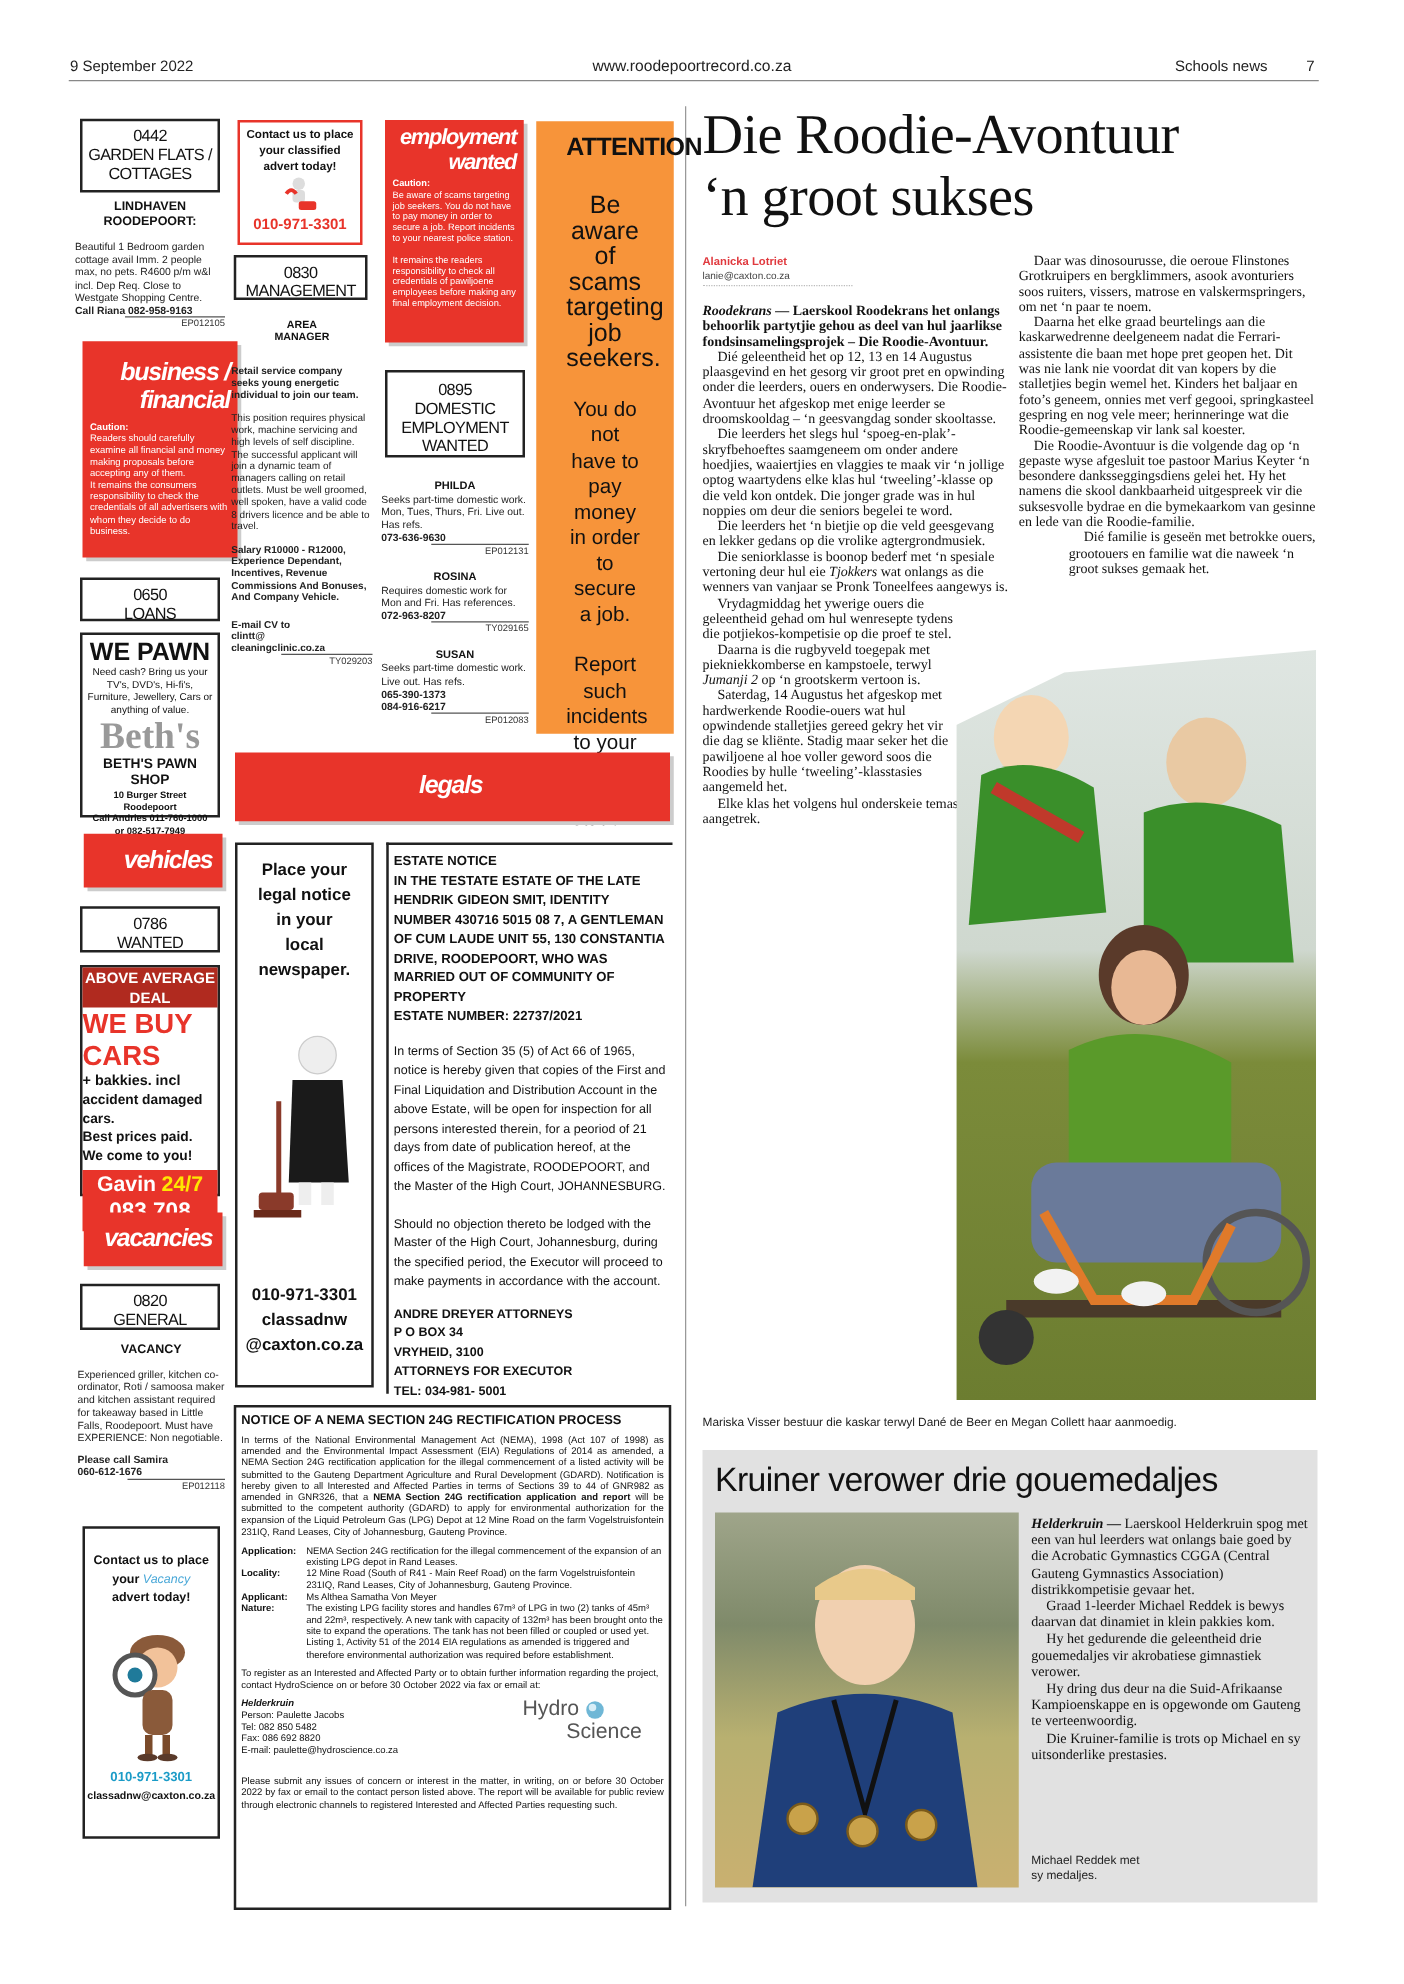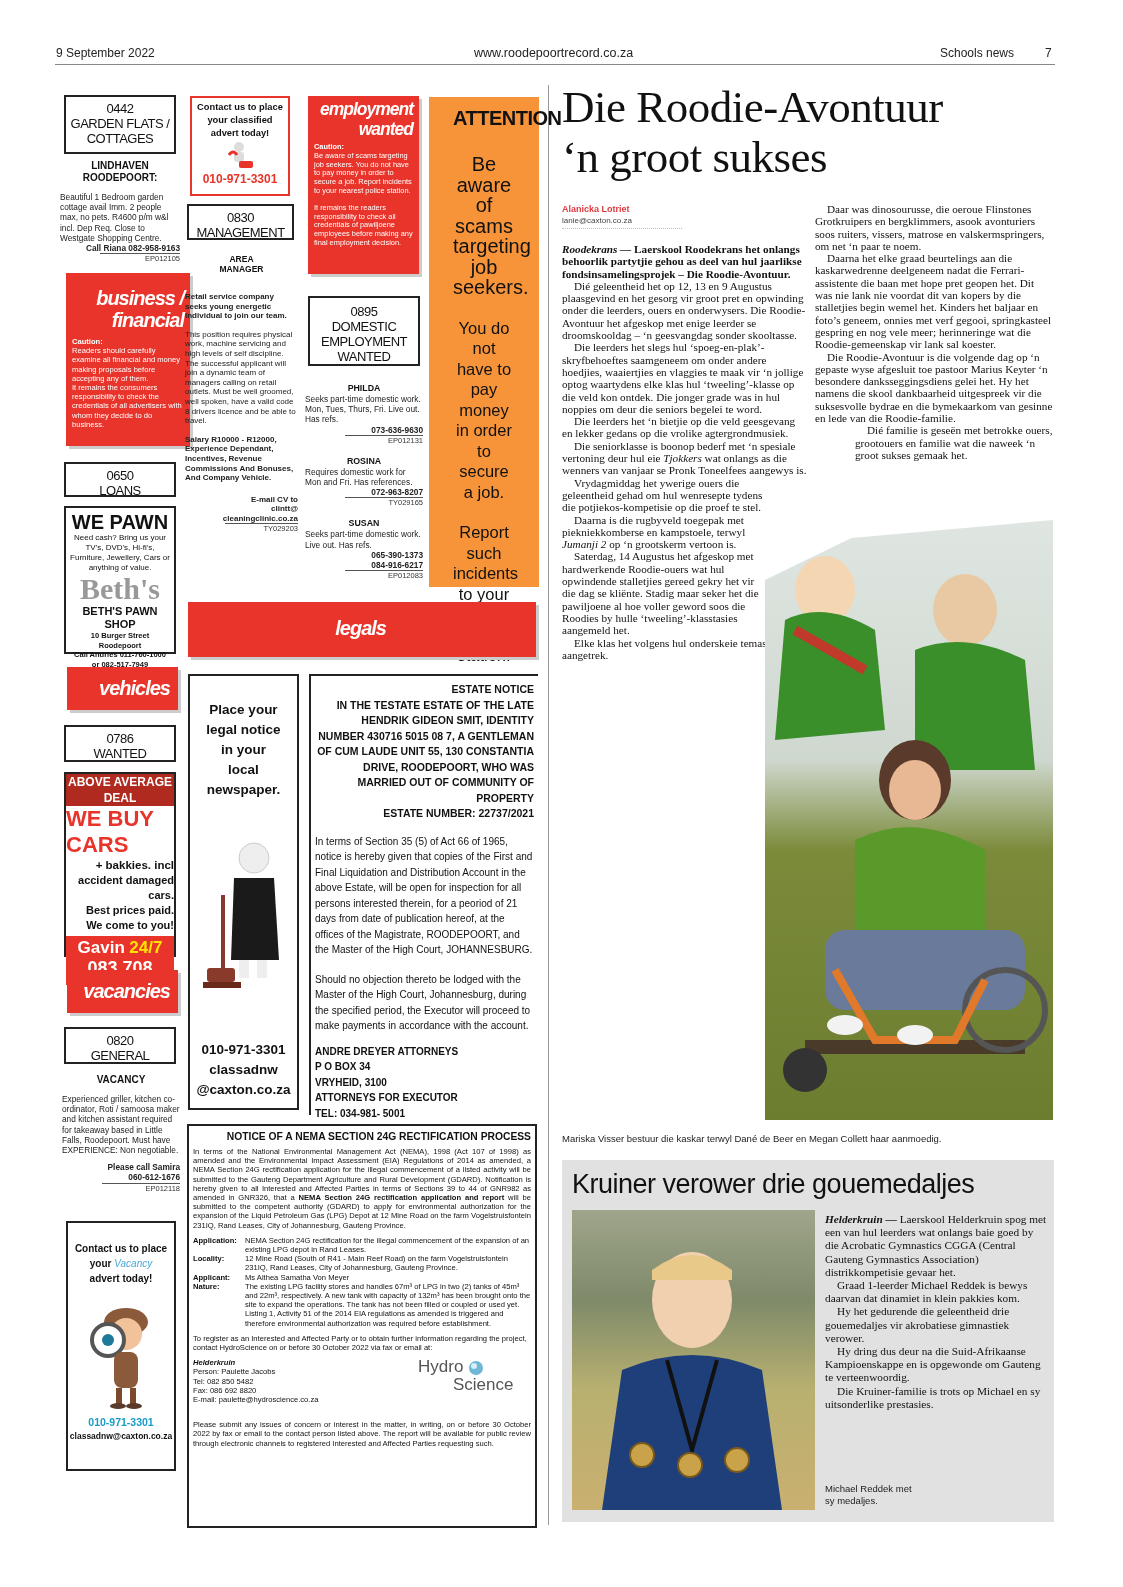--- a/index.html
+++ b/index.html
@@ -5,21 +5,21 @@
 *{box-sizing:border-box;margin:0;padding:0}
 body{width:1123px;height:1587px;background:#fff;position:relative;font-family:"Liberation Sans",sans-serif;color:#111;overflow:hidden}
 .abs{position:absolute}
 .hdr{top:46px;font-size:12px;color:#222}
 .hrule{left:55px;top:64px;width:1000px;height:1px;background:#888}
 .colrule{left:548px;top:85px;width:1px;height:1440px;background:#999}
 .secbox{border:2px solid #222;text-align:center;font-family:"Liberation Sans Narrow","Liberation Sans",sans-serif;font-size:13px;line-height:15px;padding:4px 2px;transform-origin:center;letter-spacing:-0.5px}
 .sectitle{font-weight:bold;font-size:10px;text-align:center;line-height:12px}
 .small{font-size:8.3px;line-height:10.2px;color:#222}
 .bold{font-weight:bold}
-.center{text-align:right}
+.center{text-align:left}
 .ref{font-size:7.5px;text-align:right;border-top:1px solid #555;margin-left:40px;color:#333}
 .redbox{background:#e8342a;color:#fff;box-shadow:3px 3px 0 #ccc}
 .redtitle{font-family:"Liberation Sans",sans-serif;font-weight:bold;font-style:italic;font-size:20px;text-align:right;line-height:22px;letter-spacing:-1px}
 .attn{background:#f7943a;color:#111;text-align:center;font-family:"Liberation Sans Narrow","Liberation Sans",sans-serif}
 .ad{border:2px solid #222;text-align:center}
 .serif{font-family:"Liberation Serif","DejaVu Serif",serif}
 .body-text{font-family:"Liberation Serif",serif;font-size:11.2px;line-height:12.3px;color:#111}
 .body-text p{text-indent:12px}
 .legal{font-family:"Liberation Sans Narrow","Liberation Sans",sans-serif}
 .photo{overflow:hidden}
@@ -199,21 +199,21 @@
   <div class="bold" style="font-size:20px;line-height:26px;letter-spacing:-0.5px">ATTENTION</div>
   <div style="font-size:20px;line-height:20.5px;margin-top:23px">Be aware of scams targeting job seekers.</div>
   <div style="font-size:16.5px;line-height:20.5px;margin-top:20px">You do not have to pay money in order to secure a job.</div>
   <div style="font-size:16.5px;line-height:20.5px;margin-top:20px">Report such incidents to your nearest police station.</div>
 </div>
 
 <div class="abs redbox" style="left:188px;top:602px;width:348px;height:55px;padding:15px 150px 0 0">
   <div class="redtitle">legals</div>
 </div>
 
-<div class="abs ad" style="left:188px;top:674px;width:111px;height:436px;padding-top:24px">
+<div class="abs ad" style="left:188px;top:674px;width:111px;height:436px;padding-top:10px">
   <div class="bold" style="font-size:13.5px;line-height:20px">Place your</div>
   <div class="bold" style="font-size:13.5px;line-height:20px">legal notice</div>
   <div class="bold" style="font-size:13.5px;line-height:20px">in your</div>
   <div class="bold" style="font-size:13.5px;line-height:20px">local</div>
   <div class="bold" style="font-size:13.5px;line-height:20px">newspaper.</div>
   <svg width="90" height="160" viewBox="0 0 90 160" style="display:block;margin:40px auto 0">
     <circle cx="55" cy="18" r="15" fill="#eee" stroke="#ccc"></circle>
     <path d="M35 38 L75 38 L80 120 L32 120 Z" fill="#1a1a1a"></path>
     <rect x="40" y="120" width="10" height="18" fill="#eee"></rect>
     <rect x="58" y="120" width="10" height="18" fill="#eee"></rect>
@@ -284,21 +284,21 @@
   <div>‘n groot sukses</div>
 </div>
 
 <div class="abs" style="left:562px;top:204px;width:120px">
   <div class="bold" style="color:#e0393e;font-size:9px;line-height:11px">Alanicka Lotriet</div>
   <div style="font-size:8px;color:#444;line-height:11px;border-bottom:1px dotted #bbb;padding-bottom:2px">lanie@caxton.co.za</div>
 </div>
 
 <div class="abs body-text" style="left:562px;top:243px;width:246px">
   <div style="font-weight:bold"><i>Roodekrans —</i><span> Laerskool Roodekrans het onlangs behoorlik partytjie gehou as deel van hul jaarlikse fondsinsamelingsprojek – Die Roodie-Avontuur.</span></div>
-  <p>Dié geleentheid het op 12, 13 en 9 Augustus plaasgevind en het gesorg vir groot pret en opwinding onder die leerders, ouers en onderwysers. Die Roodie-Avontuur het afgeskop met enige leerder se droomskooldag – ‘n geesvangdag sonder skooltasse.</p>
+  <p>Dié geleentheid het op 12, 13 en 14 Augustus plaasgevind en het gesorg vir groot pret en opwinding onder die leerders, ouers en onderwysers. Die Roodie-Avontuur het afgeskop met enige leerder se droomskooldag – ‘n geesvangdag sonder skooltasse.</p>
   <p>Die leerders het slegs hul ‘spoeg-en-plak’-skryfbehoeftes saamgeneem om onder andere hoedjies, waaiertjies en vlaggies te maak vir ‘n jollige optog waartydens elke klas hul ‘tweeling’-klasse op die veld kon ontdek. Die jonger grade was in hul noppies om deur die seniors begelei te word.</p>
   <p>Die leerders het ‘n bietjie op die veld geesgevang en lekker gedans op die vrolike agtergrondmusiek.</p>
   <p><span>Die seniorklasse is boonop bederf met ‘n spesiale vertoning deur hul eie </span><i>Tjokkers</i><span> wat onlangs as die wenners van vanjaar se Pronk Toneelfees aangewys is.</span></p>
   <div style="width:205px">
     <p>Vrydagmiddag het ywerige ouers die geleentheid gehad om hul wenresepte tydens die potjiekos-kompetisie op die proef te stel.</p>
     <p><span>Daarna is die rugbyveld toegepak met piekniekkomberse en kampstoele, terwyl </span><i>Jumanji 2</i><span> op ‘n grootskerm vertoon is.</span></p>
     <p>Saterdag, 14 Augustus het afgeskop met hardwerkende Roodie-ouers wat hul opwindende stalletjies gereed gekry het vir die dag se kliënte. Stadig maar seker het die pawiljoene al hoe voller geword soos die Roodies by hulle ‘tweeling’-klasstasies aangemeld het.</p>
     <p>Elke klas het volgens hul onderskeie temas aangetrek.</p>
   </div>
 </div>

